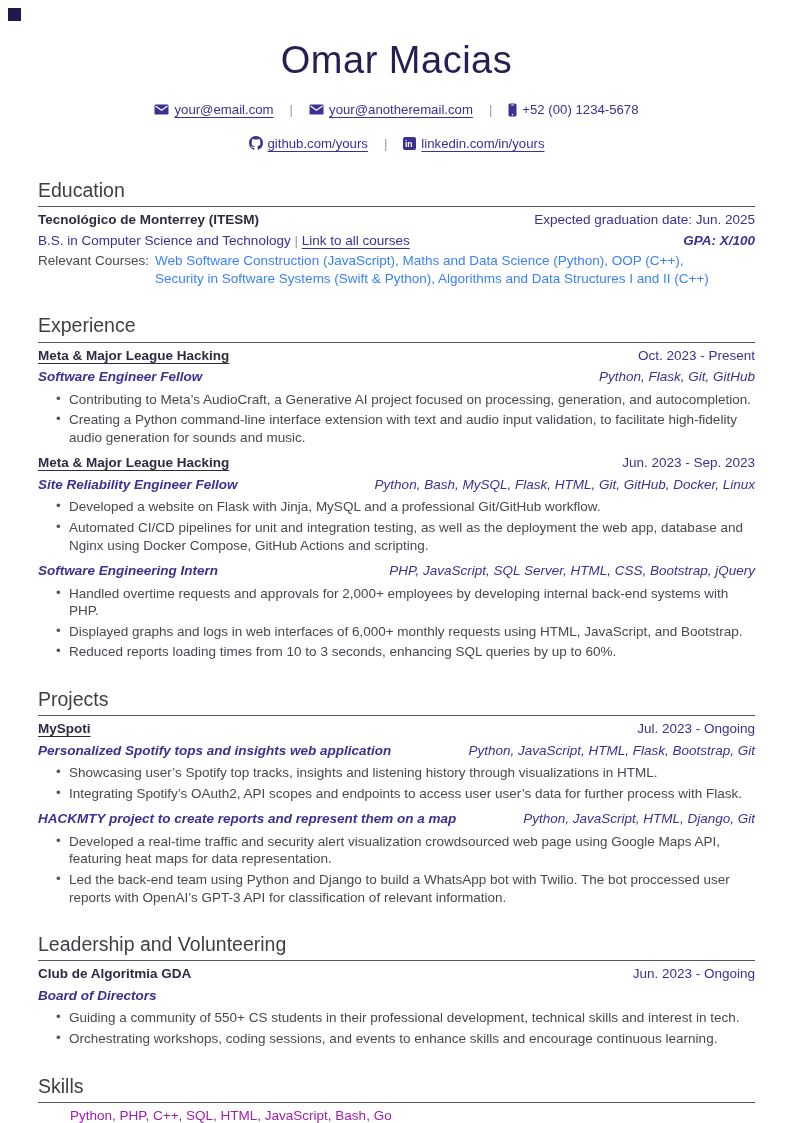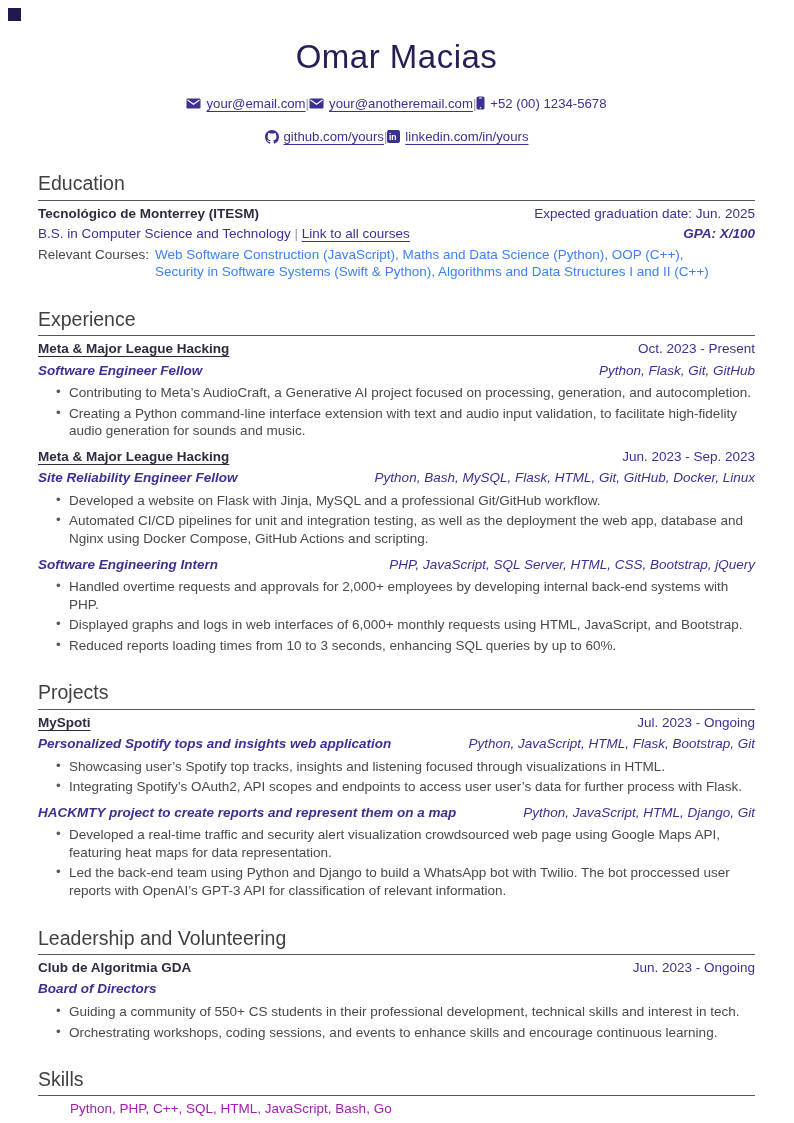--- a/index.html
+++ b/index.html
@@ -6,22 +6,22 @@
   html,body { background:#ffffff; }
   body { font-family:"Liberation Sans","DejaVu Sans",sans-serif; }
   .page {
     position:relative; width:794px; height:1123px; margin:0 auto;
     background:#ffffff; color:#48484f; font-size:13.5px; line-height:1.3;
     padding:36px 39px 0 38px; overflow:hidden;
   }
   .corner-mark { position:absolute; left:8px; top:8px; width:13px; height:13px; background:#1f1a4e; }
 
   
-  .name { text-align:center; font-size:33px; font-weight:400; color:#241f55; letter-spacing:.5px; margin-bottom:10px; }
-  .contact-line { display:flex; justify-content:center; align-items:center; gap:0; color:#3a3192; font-size:13.2px; margin-top:16px; }
+  .name { text-align:center; font-size:38px; font-weight:400; color:#241f55; letter-spacing:.5px; margin-bottom:10px; }
+  .contact-line { display:flex; justify-content:center; align-items:center; gap:16px; color:#3a3192; font-size:13.2px; margin-top:16px; }
   .contact-item { display:inline-flex; align-items:center; gap:5px; color:#3a3192; }
   .contact-item svg { display:block; }
   .sep { color:#9b9ba3; }
   .ul { text-decoration:underline; text-underline-offset:2.5px; text-decoration-thickness:1px; }
 
   
   .section { margin-top:26px; }
   .sec-title {
     font-size:19.5px; font-weight:400; color:#3e3e44;
     border-bottom:1px solid #55555a; padding-bottom:3px; margin-bottom:4px;
@@ -191,21 +191,21 @@
     <div class="entry">
       <div class="row">
         <span class="company ul">MySpoti</span>
         <span class="dates">Jul. 2023 - Ongoing</span>
       </div>
       <div class="row rolerow">
         <span class="role">Personalized Spotify tops and insights web application</span>
         <span class="stack">Python, JavaScript, HTML, Flask, Bootstrap, Git</span>
       </div>
       <ul class="bullets">
-        <li class="bullet">Showcasing user’s Spotify top tracks, insights and listening focused through visualizations in HTML.</li>
+        <li class="bullet">Showcasing user’s Spotify top tracks, insights and listening history through visualizations in HTML.</li>
         <li class="bullet">Integrating Spotify’s OAuth2, API scopes and endpoints to access user user’s data for further process with Flask.</li>
       </ul>
     </div>
 
     <div class="entry">
       <div class="row rolerow">
         <span class="role">HACKMTY project to create reports and represent them on a map</span>
         <span class="stack">Python, JavaScript, HTML, Django, Git</span>
       </div>
       <ul class="bullets">

